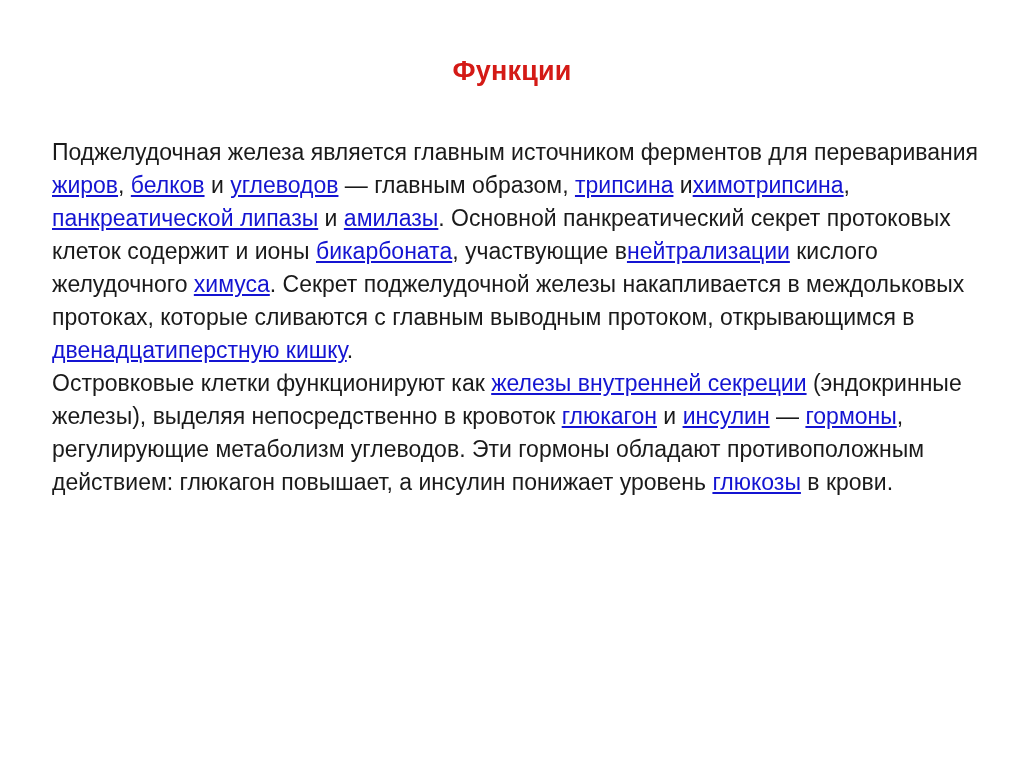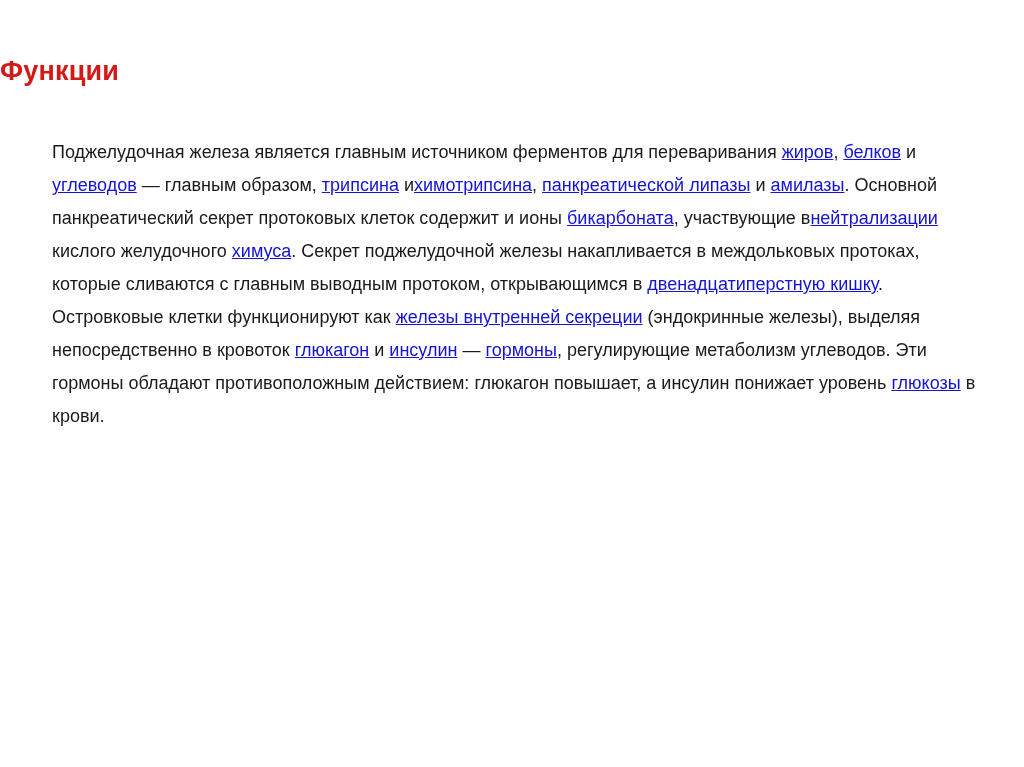--- a/index.html
+++ b/index.html
@@ -14,33 +14,33 @@
     color: #000000;
     overflow: hidden;
   }
   .slide {
     position: relative;
     width: 1024px;
     height: 767px;
     box-sizing: border-box;
   }
   .slide-title {
-    text-align: left;
+    text-align: center;
     color: #d41a16;
     font-size: 27px;
     font-weight: bold;
     padding-top: 38px;
     letter-spacing: 0.2px;
   }
   .body-text {
     position: absolute;
     left: 52px;
     top: 118px;
     width: 930px;
-    font-size: 18px;
+    font-size: 23px;
     line-height: 33px;
     color: #1a1a1a;
     text-align: left;
   }
   .para {
     margin: 0;
   }
   a.link {
     color: #1414d2;
     text-decoration: underline;

